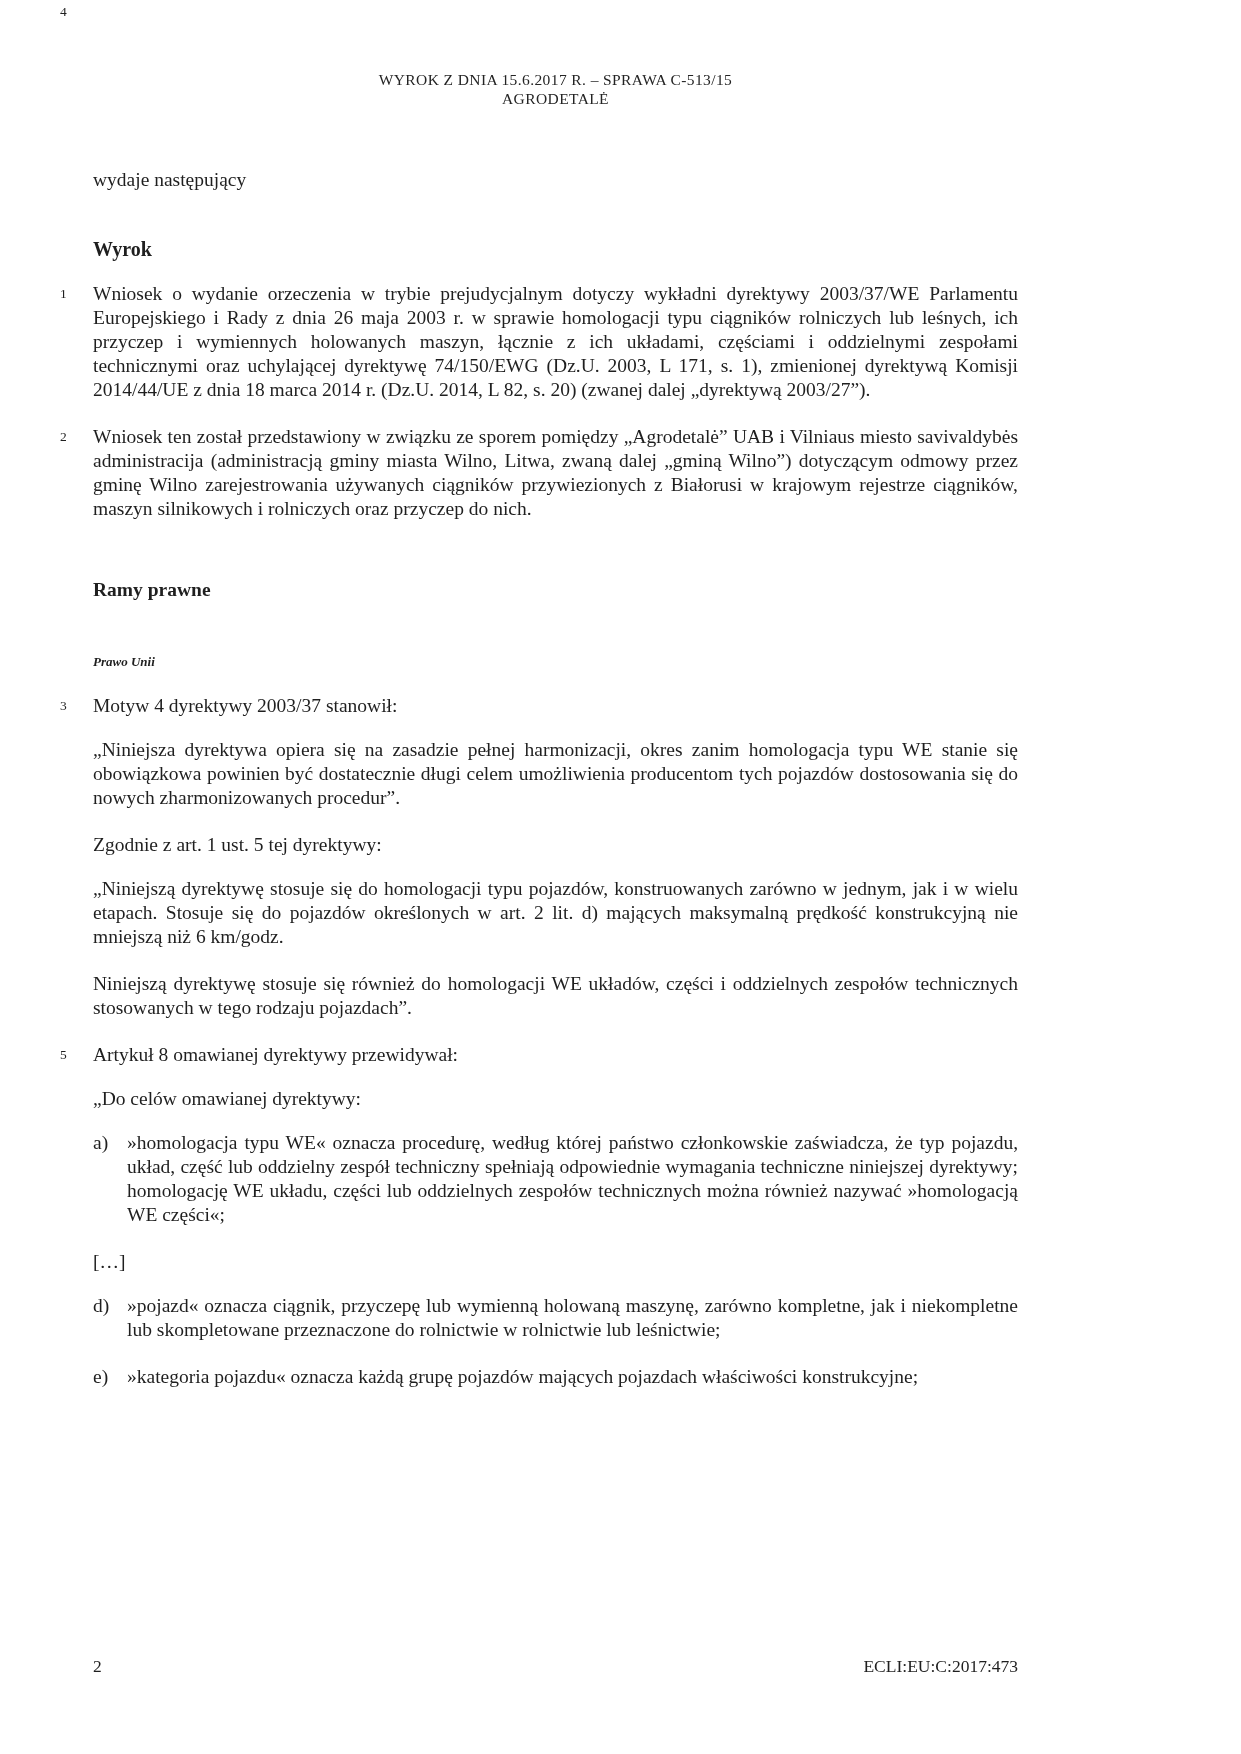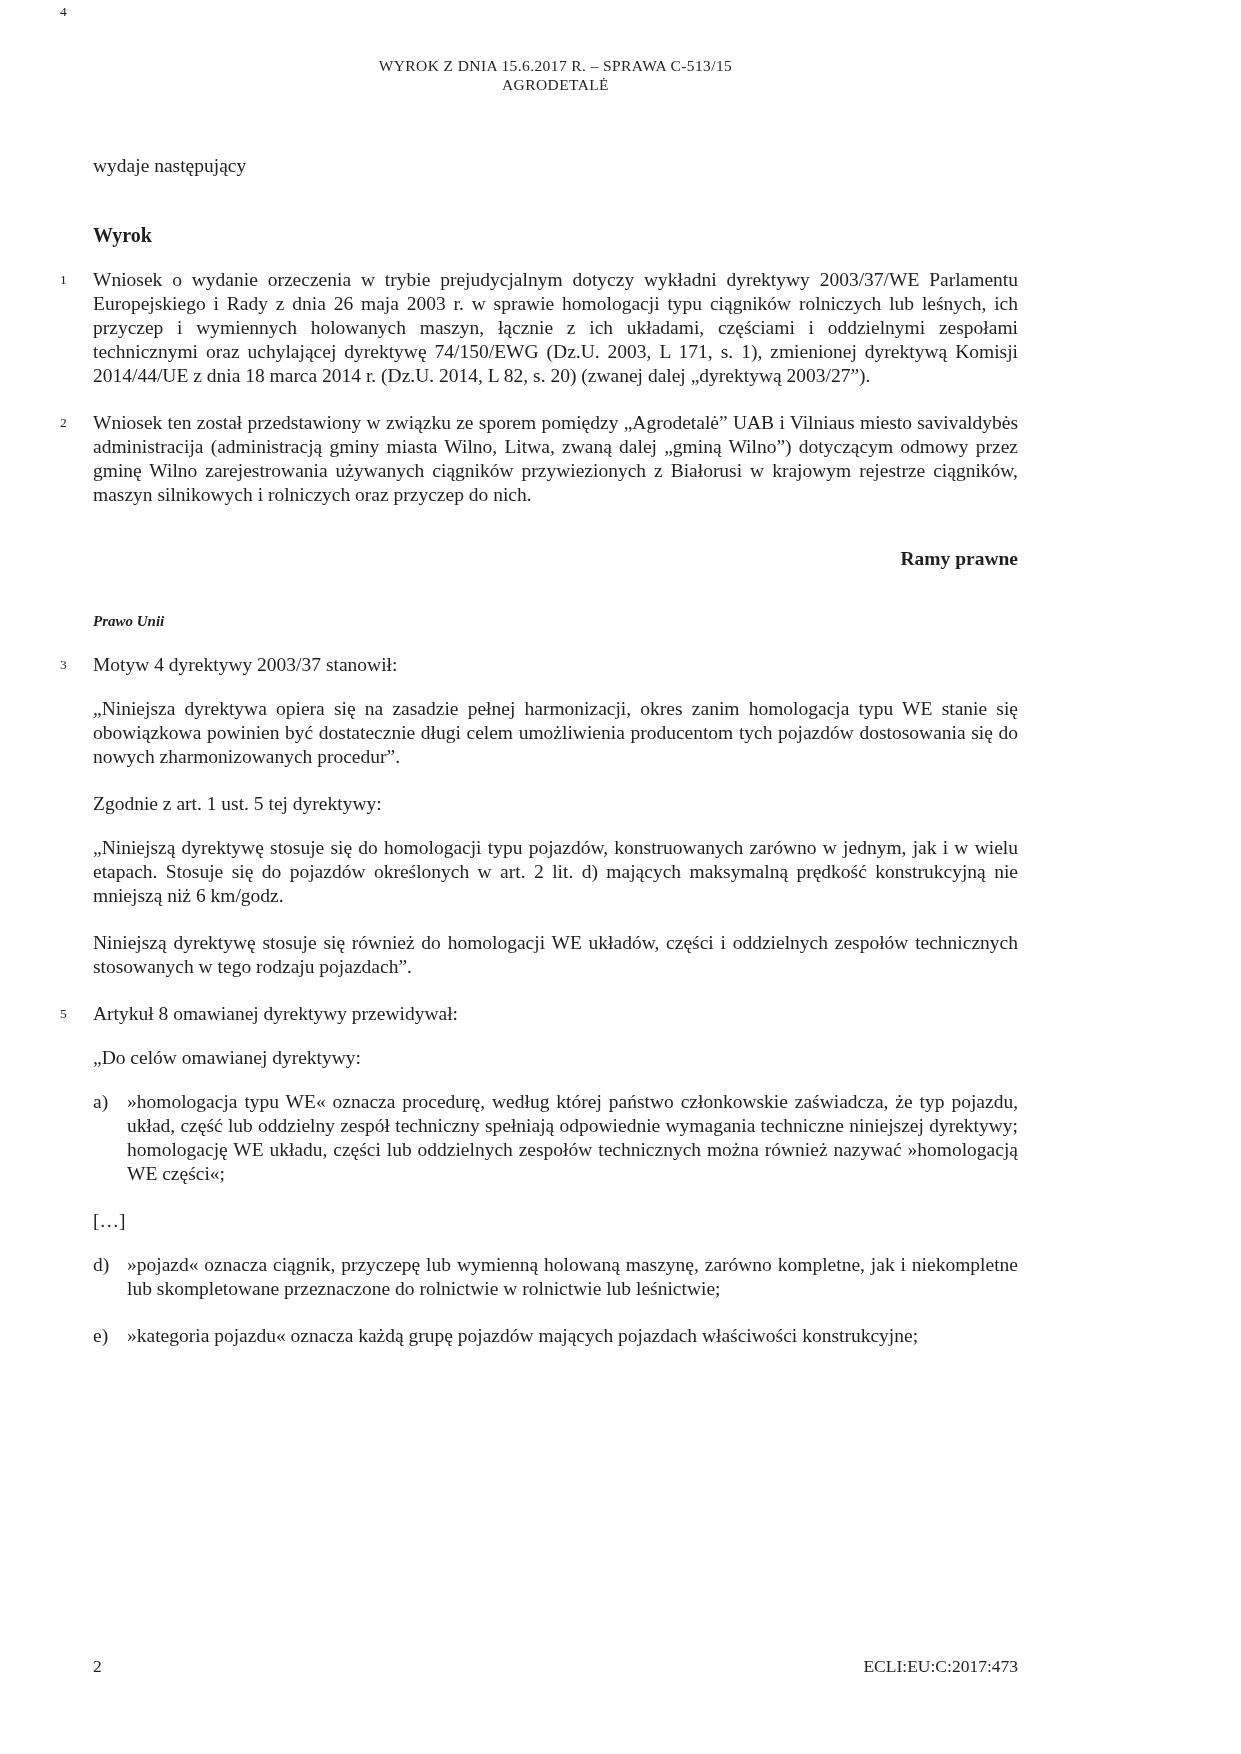--- a/index.html
+++ b/index.html
@@ -14,21 +14,21 @@
     overflow: hidden;
     margin: 0 auto;
   }
   .content {
     position: absolute;
     left: 93px;
     top: 0;
     width: 925px;
   }
   .doc-header {
-    padding-top: 56px;
+    padding-top: 70px;
     text-align: center;
     font-size: 15.5px;
     line-height: 19px;
     letter-spacing: 0.4px;
     color: #242424;
   }
   .intro {
     margin-top: 60px;
     font-size: 19.5px;
     line-height: 24px;
@@ -48,32 +48,32 @@
   .first-para { margin-top: 21px; }
   .numbered { position: relative; }
   .par-num {
     position: absolute;
     left: -33px;
     top: 4px;
     font-size: 13.5px;
     line-height: 16px;
   }
   .section-heading {
-    margin-top: 40px;
+    margin-top: 57px;
     font-weight: bold;
-    text-align: right;
+    text-align: left;
     font-size: 19.5px;
     line-height: 24px;
   }
   .subsection-heading {
-    margin-top: 38px;
+    margin-top: 48px;
     font-weight: bold;
     font-style: italic;
     text-align: left;
-    font-size: 15px;
+    font-size: 13px;
     line-height: 24px;
   }
   .tight { margin-top: 20px; }
   .lettered { display: flex; }
   .lettered .letter { flex: 0 0 34px; text-align: left; }
   .lettered .text { flex: 1; text-align: justify; }
   .doc-footer {
     position: absolute;
     left: 93px;
     top: 1655px;

